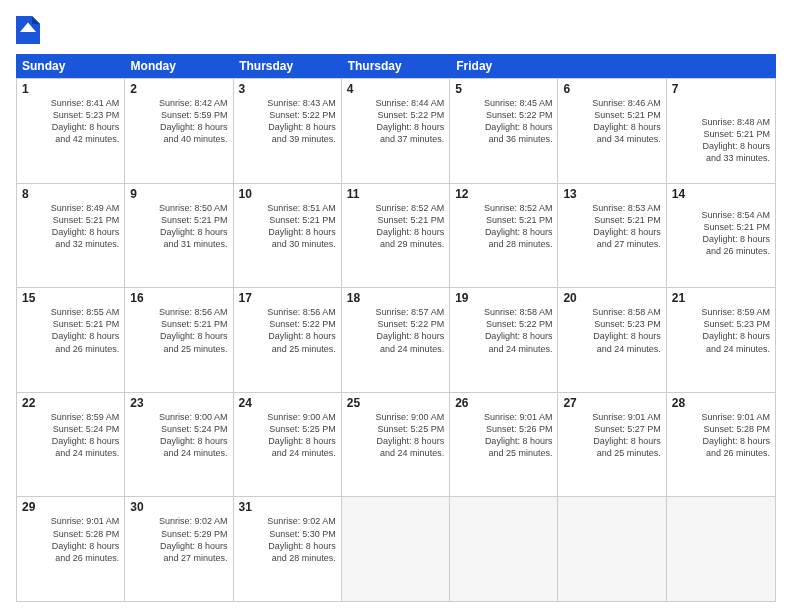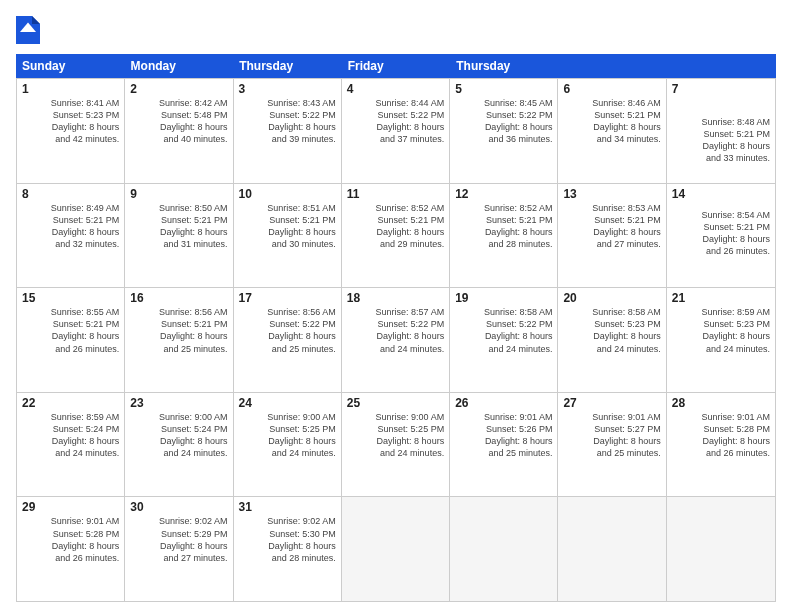--- a/index.html
+++ b/index.html
@@ -139,36 +139,36 @@
       <div class="month-title"></div>
       <div class="location"></div>
     </div>
   </div>
 
   <div class="calendar">
     <div class="cal-header" id="cal-header">
         <div class="cal-header-cell">Sunday</div>
         <div class="cal-header-cell">Monday</div>
         <div class="cal-header-cell">Thursday</div>
+        <div class="cal-header-cell">Thursday</div>
         <div class="cal-header-cell">Friday</div>
-        <div class="cal-header-cell">Thursday</div>
       </div>
     <div class="cal-body" id="cal-body">
         <div class="cal-row">
           <div class="cal-cell">
             <span class="cal-cell-num">1</span>
             <div class="cal-cell-info" style="white-space: pre-line;">Sunrise: 8:41 AM
 Sunset: 5:23 PM
 Daylight: 8 hours
 and 42 minutes.</div>
           </div>
           <div class="cal-cell">
             <span class="cal-cell-num">2</span>
             <div class="cal-cell-info" style="white-space: pre-line;">Sunrise: 8:42 AM
-Sunset: 5:48 PM
+Sunset: 5:59 PM
 Daylight: 8 hours
 and 40 minutes.</div>
           </div>
           <div class="cal-cell">
             <span class="cal-cell-num">3</span>
             <div class="cal-cell-info" style="white-space: pre-line;">Sunrise: 8:43 AM
 Sunset: 5:22 PM
 Daylight: 8 hours
 and 39 minutes.</div>
           </div>

